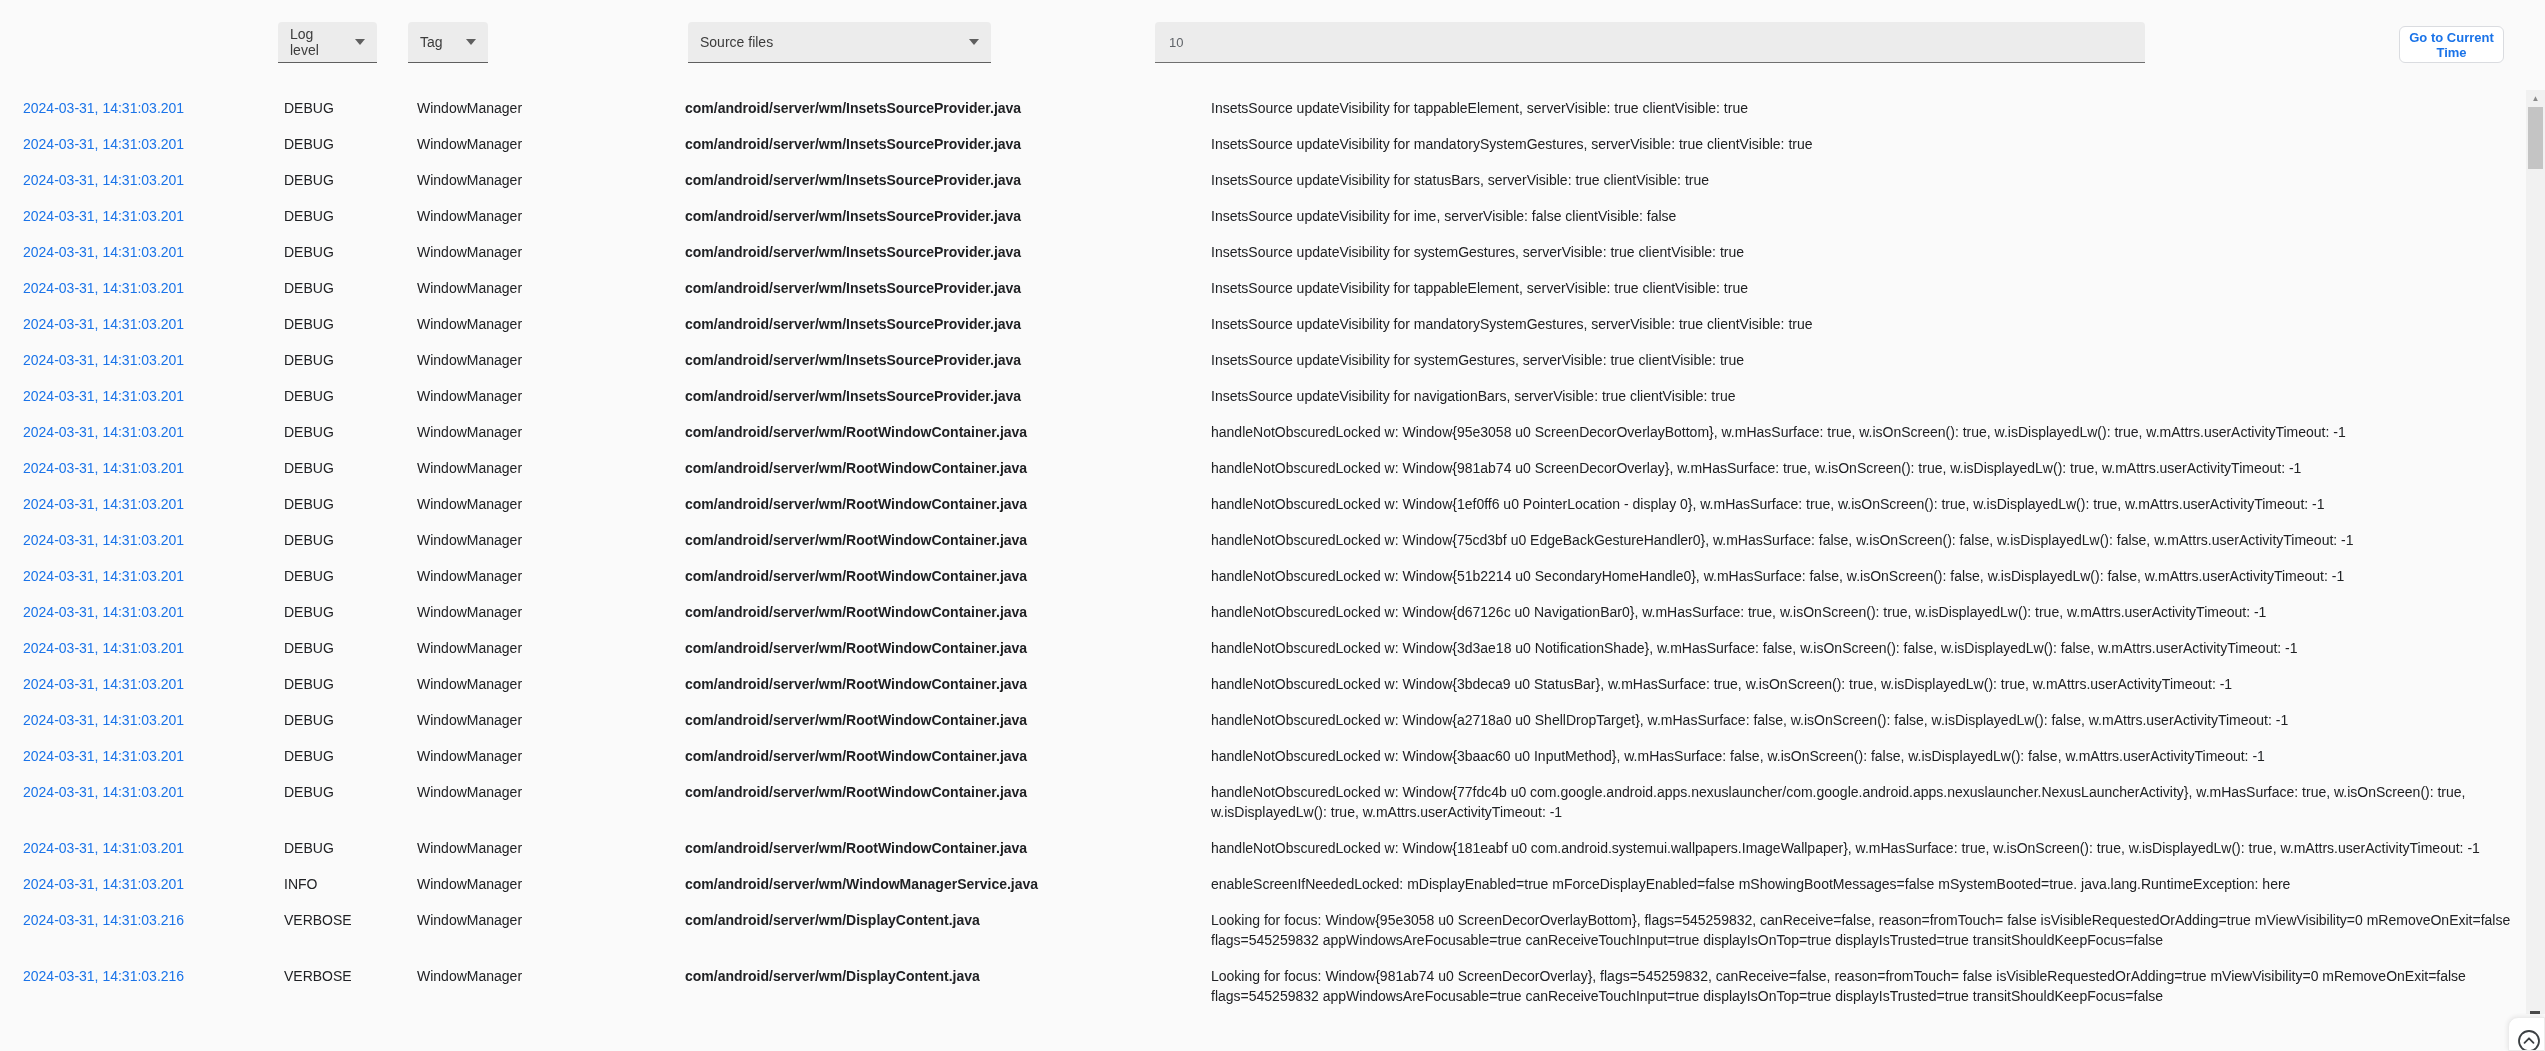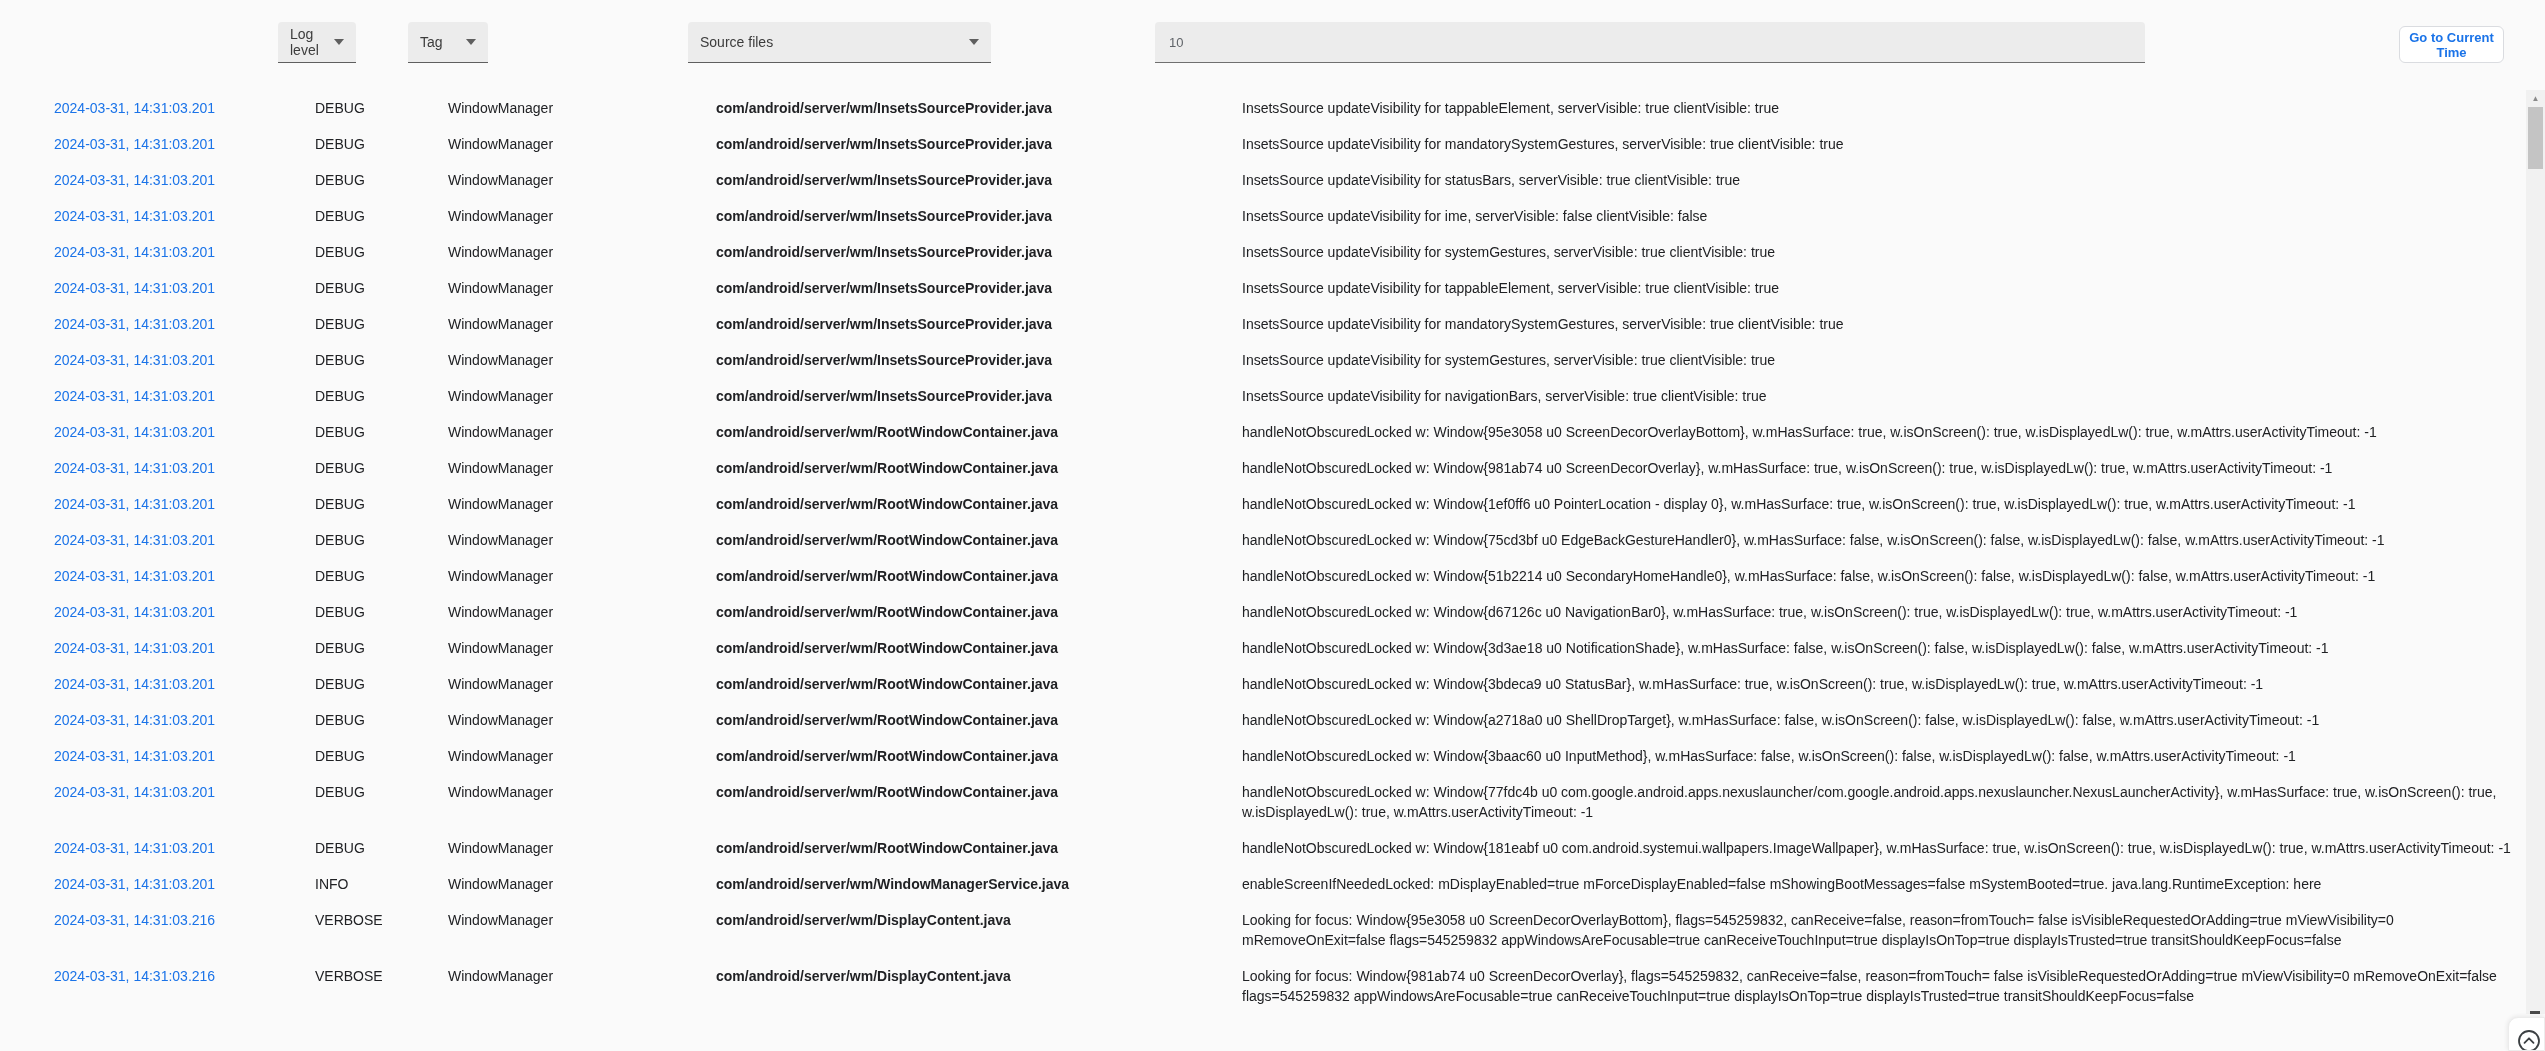--- a/index.html
+++ b/index.html
@@ -13,21 +13,21 @@
 
   
   .toolbar { position:absolute; top:0; left:0; right:0; height:88px; }
   .select {
     position:absolute; top:22px; height:41px;
     background:#ececec; border-radius:4px 4px 0 0;
     border-bottom:1px solid #5f5f5f;
     display:flex; align-items:center; justify-content:space-between;
     padding:0 12px; cursor:pointer; color:#3c3c3c; font-size:14px;
   }
-  .sel-loglevel { left:278px; width:78px;align-items:center; }
+  .sel-loglevel { left:278px; width:99px;align-items:center; }
   .sel-tag      { left:408px; width:80px; }
   .sel-source   { left:663px; width:303px;margin-left:25px; }
   .tri-down {
     width:0; height:0; margin-left:14px;
     border-left:5px solid transparent; border-right:5px solid transparent;
     border-top:6px solid #5f5f5f;
   }
   .lines-input {
     position:absolute; left:1155px; top:22px; width:990px; height:41px;
     background:#ececec; border:none; border-bottom:1px solid #6f6f6f;
@@ -39,21 +39,21 @@
     position:absolute; left:2399px; top:26px; width:105px; height:37px;
     background:#ffffff; border:1px solid #dadce0; border-radius:6px;
     color:#1a73e8; font-family:"Liberation Sans", sans-serif;
     font-size:13px; font-weight:bold; cursor:pointer;
   }
 
   
   .log-table { position:absolute; top:90px; left:0; right:20px; }
   .log-row {
     display:flex; align-items:flex-start;
-    padding:8px 0; font-size:14px; line-height:20px;margin-left:31px;
+    padding:8px 0; font-size:14px; line-height:20px;
   }
   .c-time { flex:0 0 261px; margin-left:23px; color:#1a73e8; cursor:pointer; white-space:nowrap; }
   .c-level { flex:0 0 133px; white-space:nowrap; }
   .c-tag { flex:0 0 268px; white-space:nowrap; }
   .c-src { flex:0 0 526px; white-space:nowrap; overflow:hidden;font-weight:bold; }
   .c-msg { flex:1 1 auto; padding-right:10px; word-break:break-word; }
 
   
   .scrollbar {
     position:absolute; top:90px; right:0; width:19px; height:924px;

